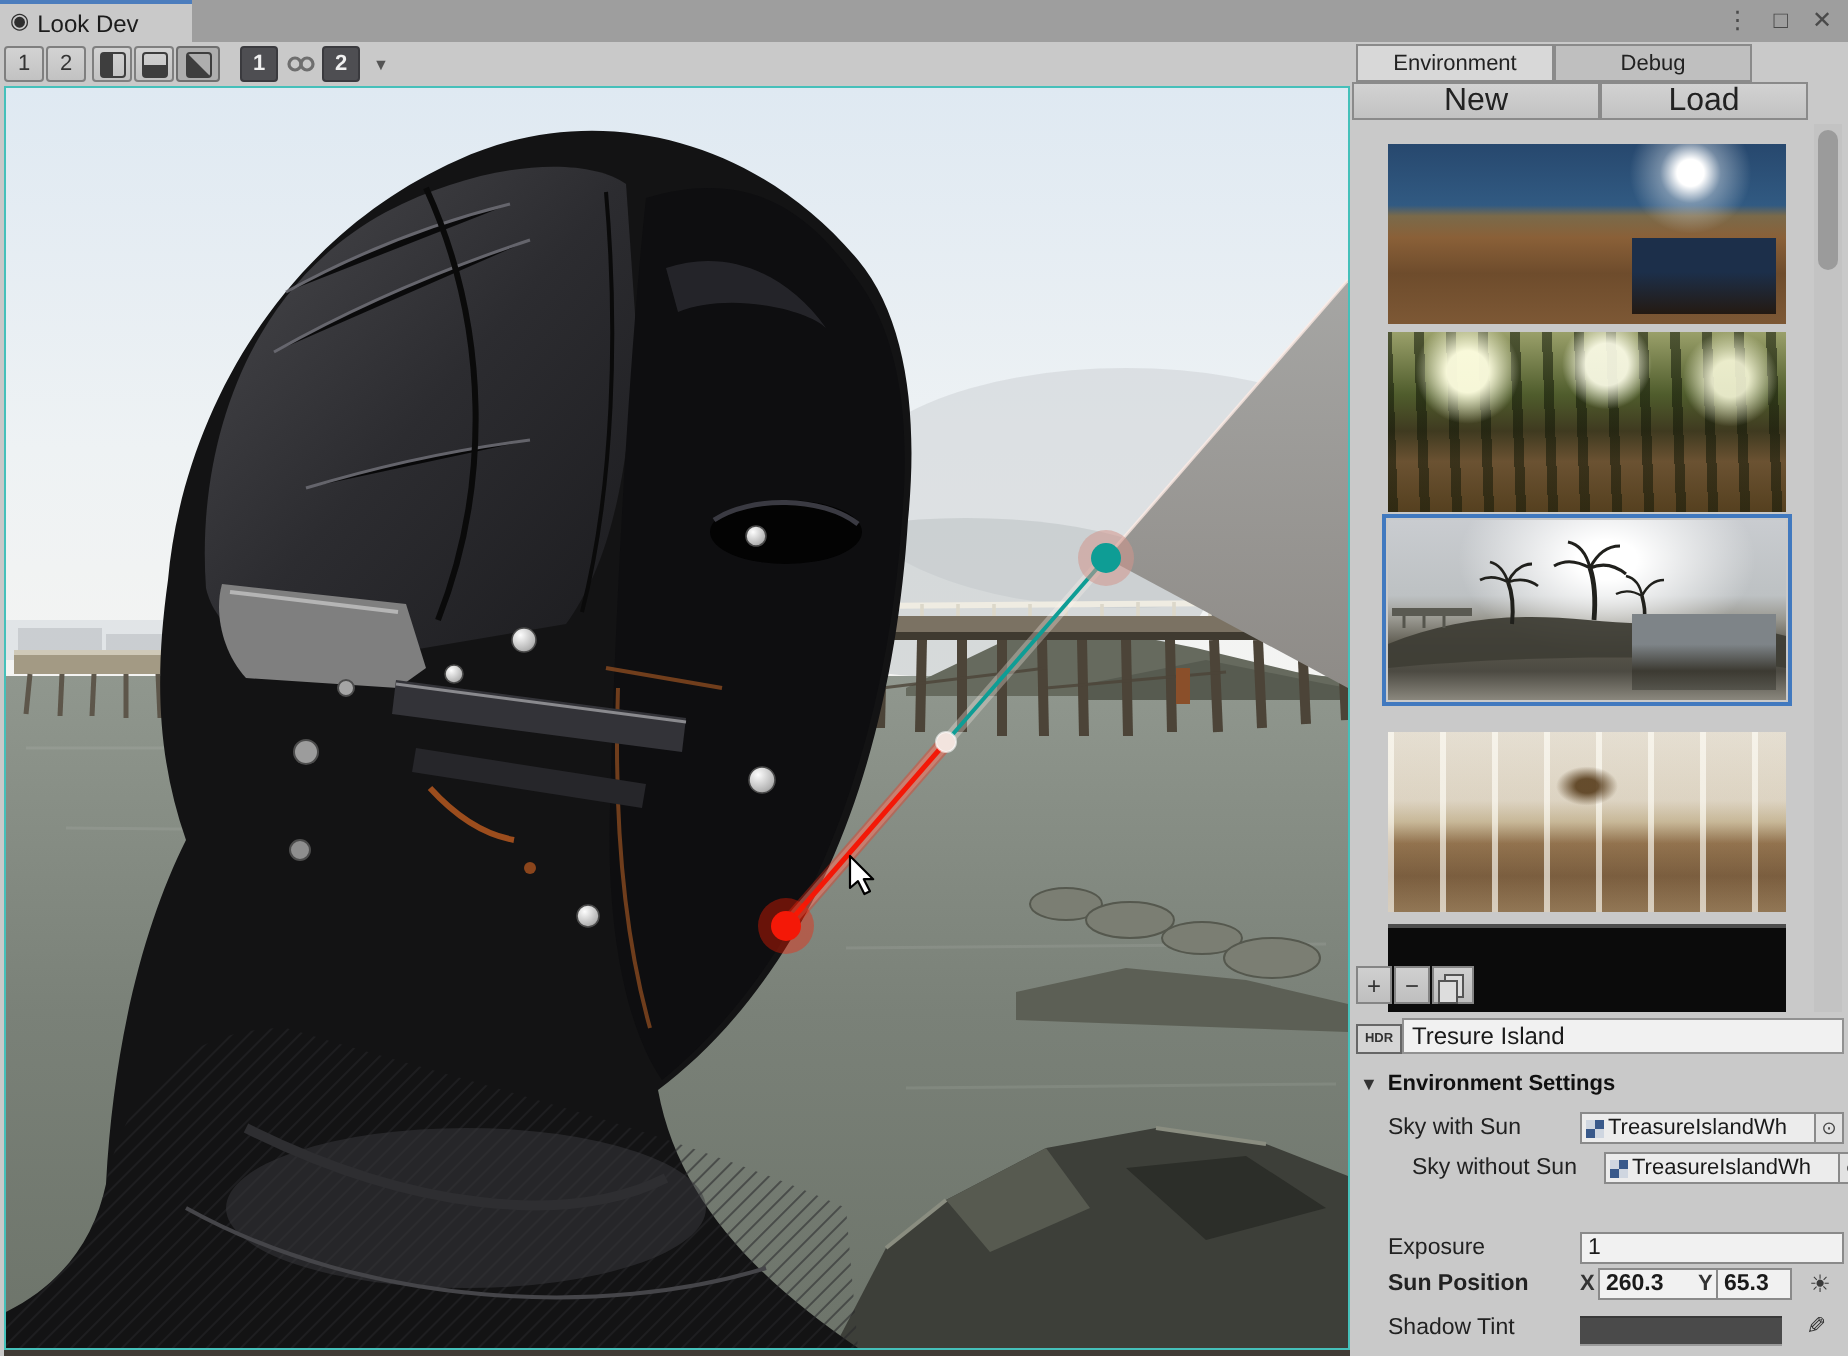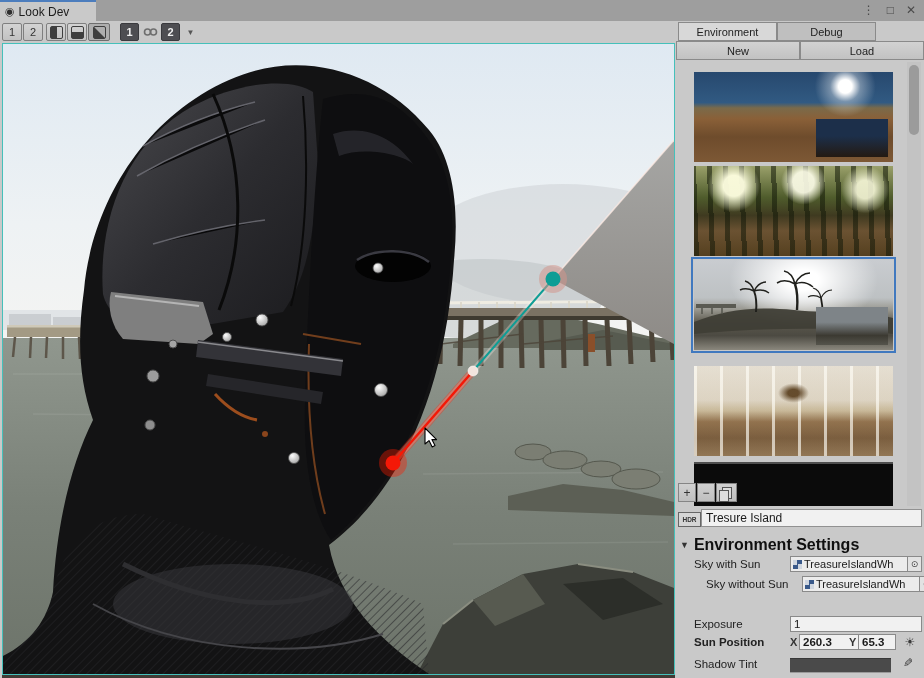--- a/index.html
+++ b/index.html
@@ -32,22 +32,22 @@
             background:#e5ecf3;overflow:hidden;cursor:none;}
   .bstrip{left:2px;top:675px;width:673px;height:3px;background:#413b35;}
   
   .panel{left:676px;top:21px;width:248px;height:657px;background:#c9c9c9;}
   .ptab{position:absolute;top:1px;height:19px;box-sizing:border-box;border:1px solid #8a8a8a;
         display:flex;align-items:center;justify-content:center;font-size:11px;color:#222;}
   .ptab.env{left:2px;width:99px;background:#d8d8d8;}
   .ptab.dbg{left:101px;width:99px;background:#bfbfbf;}
   .pbtn{position:absolute;top:20px;height:19px;box-sizing:border-box;border:1px solid #8a8a8a;
         background:linear-gradient(#d2d2d2,#c2c2c2);display:flex;align-items:center;justify-content:center;
-        font-size:11px;color:#222;}
-  .pbtn.new{left:0;width:124px;} .pbtn.load{left:124px;width:124px;}
+        font-size:16px;color:#222;}
+  .pbtn.new{left:0;width:124px;} .pbtn.load{left:124px;width:104px;}
   .list{position:absolute;left:0;top:39px;width:248px;height:446px;overflow:hidden;}
   .thumb{position:absolute;left:18px;width:199px;height:90px;background:#777;}
   .thumb.selected{outline:2px solid #4179bf;outline-offset:1px;}
   .t0{top:12px;background-image:
       radial-gradient(circle at 76% 16%,#ffffff 0 4%,rgba(255,255,255,.35) 9%,transparent 18%),
       linear-gradient(#27486e 0%,#315a82 34%,#7a6a4a 40%,#8a6038 52%,#6e4c2c 72%,#7d5835 100%);}
   .t1{top:106px;background-image:
       radial-gradient(circle at 20% 22%,rgba(255,255,225,.95) 0 6%,transparent 15%),
       radial-gradient(circle at 55% 18%,rgba(255,255,235,.9) 0 8%,transparent 17%),
       radial-gradient(circle at 86% 26%,rgba(255,255,225,.85) 0 5%,transparent 13%),
@@ -72,21 +72,21 @@
         font-size:12px;color:#333;}
   .mini.add{left:2px;width:18px;} .mini.rem{left:21px;width:18px;} .mini.dup{left:40px;width:21px;}
   .dupicon{position:relative;width:8px;height:10px;border:1px solid #555;background:#ddd;}
   .dupicon:before{content:"";position:absolute;left:-4px;top:2px;width:8px;height:10px;border:1px solid #555;background:#ddd;}
   .hdr-badge{position:absolute;left:2px;top:491px;width:21px;height:13px;border:1px solid #666;background:#d5d5d5;
              font-size:6.5px;font-weight:bold;color:#333;display:flex;align-items:center;justify-content:center;}
   .hdr-field{position:absolute;left:25px;top:488px;width:221px;height:18px;box-sizing:border-box;border:1px solid #919191;
              background:#f1f1f1;font-size:12px;color:#1a1a1a;padding:1px 0 0 4px;}
   .sec-head{position:absolute;left:4px;top:515px;display:flex;align-items:center;gap:5px;}
   .sec-head .fold{font-size:9px;color:#333;}
-  .sec-head .txt{font-size:16px;font-weight:bold;color:#101010;}
+  .sec-head .txt{font-size:11px;font-weight:bold;color:#101010;}
   .srow{position:absolute;left:0;width:248px;height:20px;}
   .r0{top:534px;} .r1{top:554px;margin-left:12px;} .r2{top:574px;} .r3{top:594px;} .r4{top:612px;font-weight:bold;} .r5{top:634px;}
   .slabel{position:absolute;left:18px;top:3px;font-size:11.5px;color:#222;}
   .objfield{position:absolute;left:114px;top:1px;width:132px;height:16px;box-sizing:border-box;border:1px solid #8a8a8a;
             background:#ececec;display:flex;align-items:center;overflow:hidden;}
   .texicon{flex:0 0 9px;height:9px;margin:0 2px 0 2px;background:
            conic-gradient(#39598a 0 25%,#cfd6e0 0 50%,#39598a 0 75%,#cfd6e0 0 100%);}
   .objtxt{flex:1;font-size:11px;color:#1a1a1a;white-space:nowrap;overflow:hidden;}
   .objpick{flex:0 0 13px;height:16px;border-left:1px solid #8a8a8a;display:flex;align-items:center;justify-content:center;
            font-size:9px;color:#444;background:#e2e2e2;}

